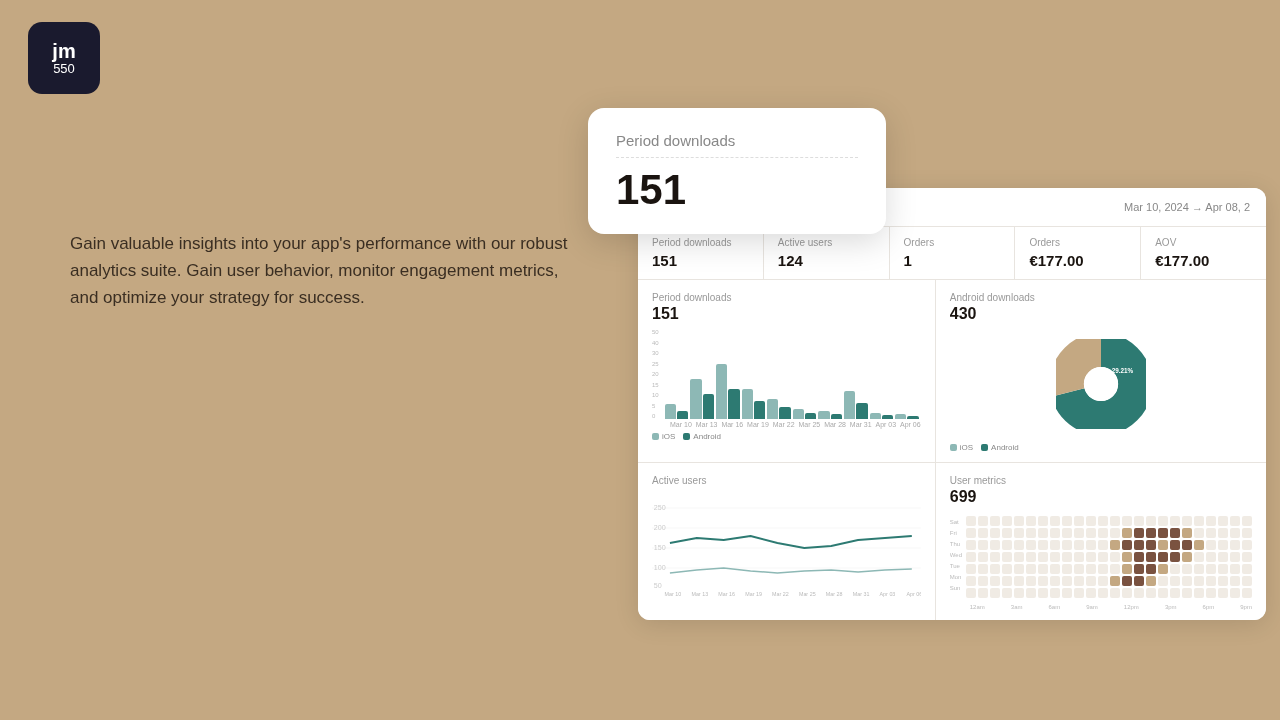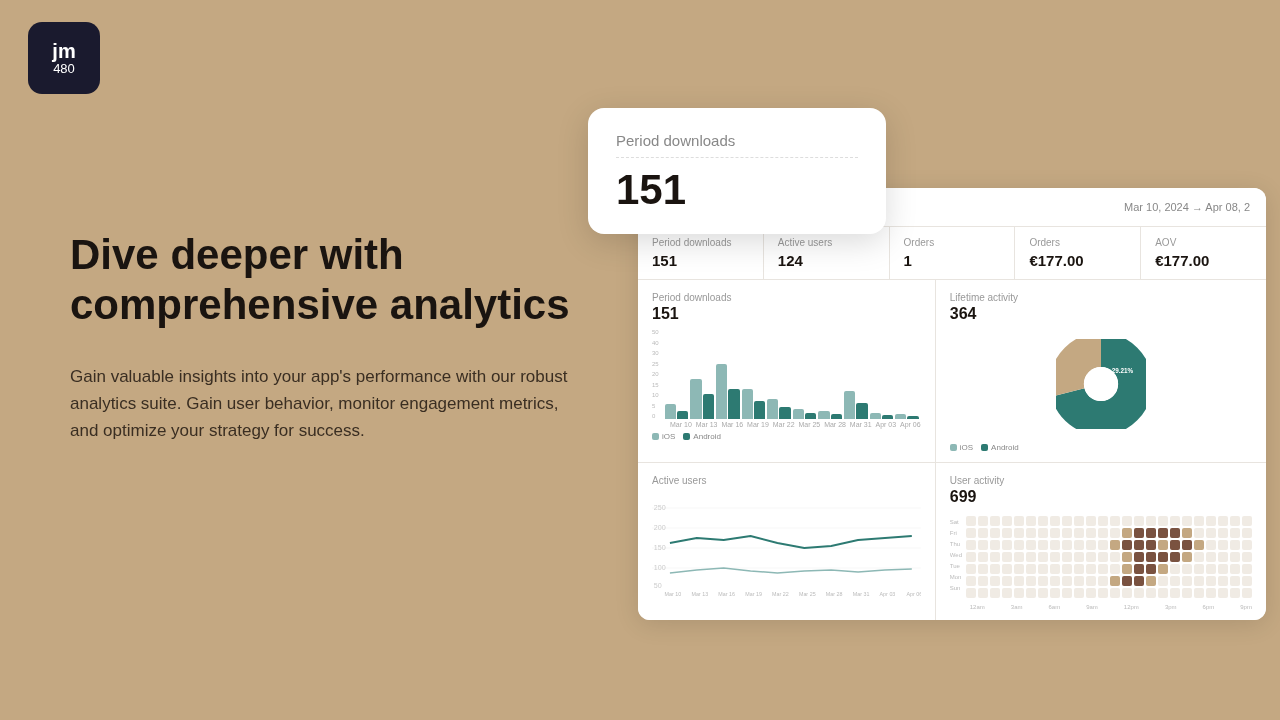--- a/index.html
+++ b/index.html
@@ -249,26 +249,25 @@
       width: 100%;
       position: relative;
     }
   </style>
 </head>
 <body>
 
 <div class="logo">
   <div class="logo-text">
     <div class="top">jm</div>
-    <div class="bot">480</div>
+    <div class="bot">550</div>
   </div>
 </div>
 
 <div class="left-content">
-  <div class="main-heading">Dive deeper with<br>comprehensive analytics</div>
   <div class="sub-text">Gain valuable insights into your app's performance with our robust analytics suite. Gain user behavior, monitor engagement metrics, and optimize your strategy for success.</div>
 </div>
 
 <div class="floating-card">
   <div class="card-title">Period downloads</div>
   <div class="card-value">151</div>
 </div>
 
 <div class="dashboard">
 
@@ -381,22 +380,22 @@
             </div>
           <div class="legend-item">
               <div class="legend-dot android"></div>
               <span>Android</span>
             </div>
         </div>
       </div>
     </div>
 
     <div class="chart-box" style="border-right:none;">
-      <div class="chart-title">Lifetime activity</div>
-      <div class="chart-big-val">364</div>
+      <div class="chart-title">Android downloads</div>
+      <div class="chart-big-val">430</div>
       <div class="pie-container">
         <svg class="pie-svg" viewBox="0 0 100 100">
 
           <circle cx="50" cy="50" r="38" fill="none" stroke="#2d7a72" stroke-width="38" stroke-dasharray="169.2 70.1" stroke-dashoffset="0" transform="rotate(-90 50 50)"></circle>
 
           <circle cx="50" cy="50" r="38" fill="none" stroke="#c4a882" stroke-width="38" stroke-dasharray="69.8 169.5" stroke-dashoffset="-169.2" transform="rotate(-90 50 50)"></circle>
           <circle cx="50" cy="50" r="19" fill="white"></circle>
 
           <text x="62" y="38" font-size="7" fill="white" font-weight="bold">29.21%</text>
           <text x="36" y="64" font-size="7" fill="white" font-weight="bold">70.79%</text>
@@ -442,21 +441,21 @@
           <text x="164" y="108" font-size="6" fill="#bbb">Mar 25</text>
           <text x="194" y="108" font-size="6" fill="#bbb">Mar 28</text>
           <text x="224" y="108" font-size="6" fill="#bbb">Mar 31</text>
           <text x="254" y="108" font-size="6" fill="#bbb">Apr 03</text>
           <text x="284" y="108" font-size="6" fill="#bbb">Apr 06</text>
         </svg>
       </div>
     </div>
 
     <div class="chart-box" style="border-bottom:none; border-right:none;">
-      <div class="chart-title">User activity</div>
+      <div class="chart-title">User metrics</div>
       <div class="chart-big-val">699</div>
       <div style="display:flex; gap:4px; overflow:hidden; height:90px;">
 
         <div style="display:flex;flex-direction:column;justify-content:space-around;height:78px;margin-top:4px;">
           <span style="font-size:6px;color:#bbb;">Sat</span>
           <span style="font-size:6px;color:#bbb;">Fri</span>
           <span style="font-size:6px;color:#bbb;">Thu</span>
           <span style="font-size:6px;color:#bbb;">Wed</span>
           <span style="font-size:6px;color:#bbb;">Tue</span>
           <span style="font-size:6px;color:#bbb;">Mon</span>

